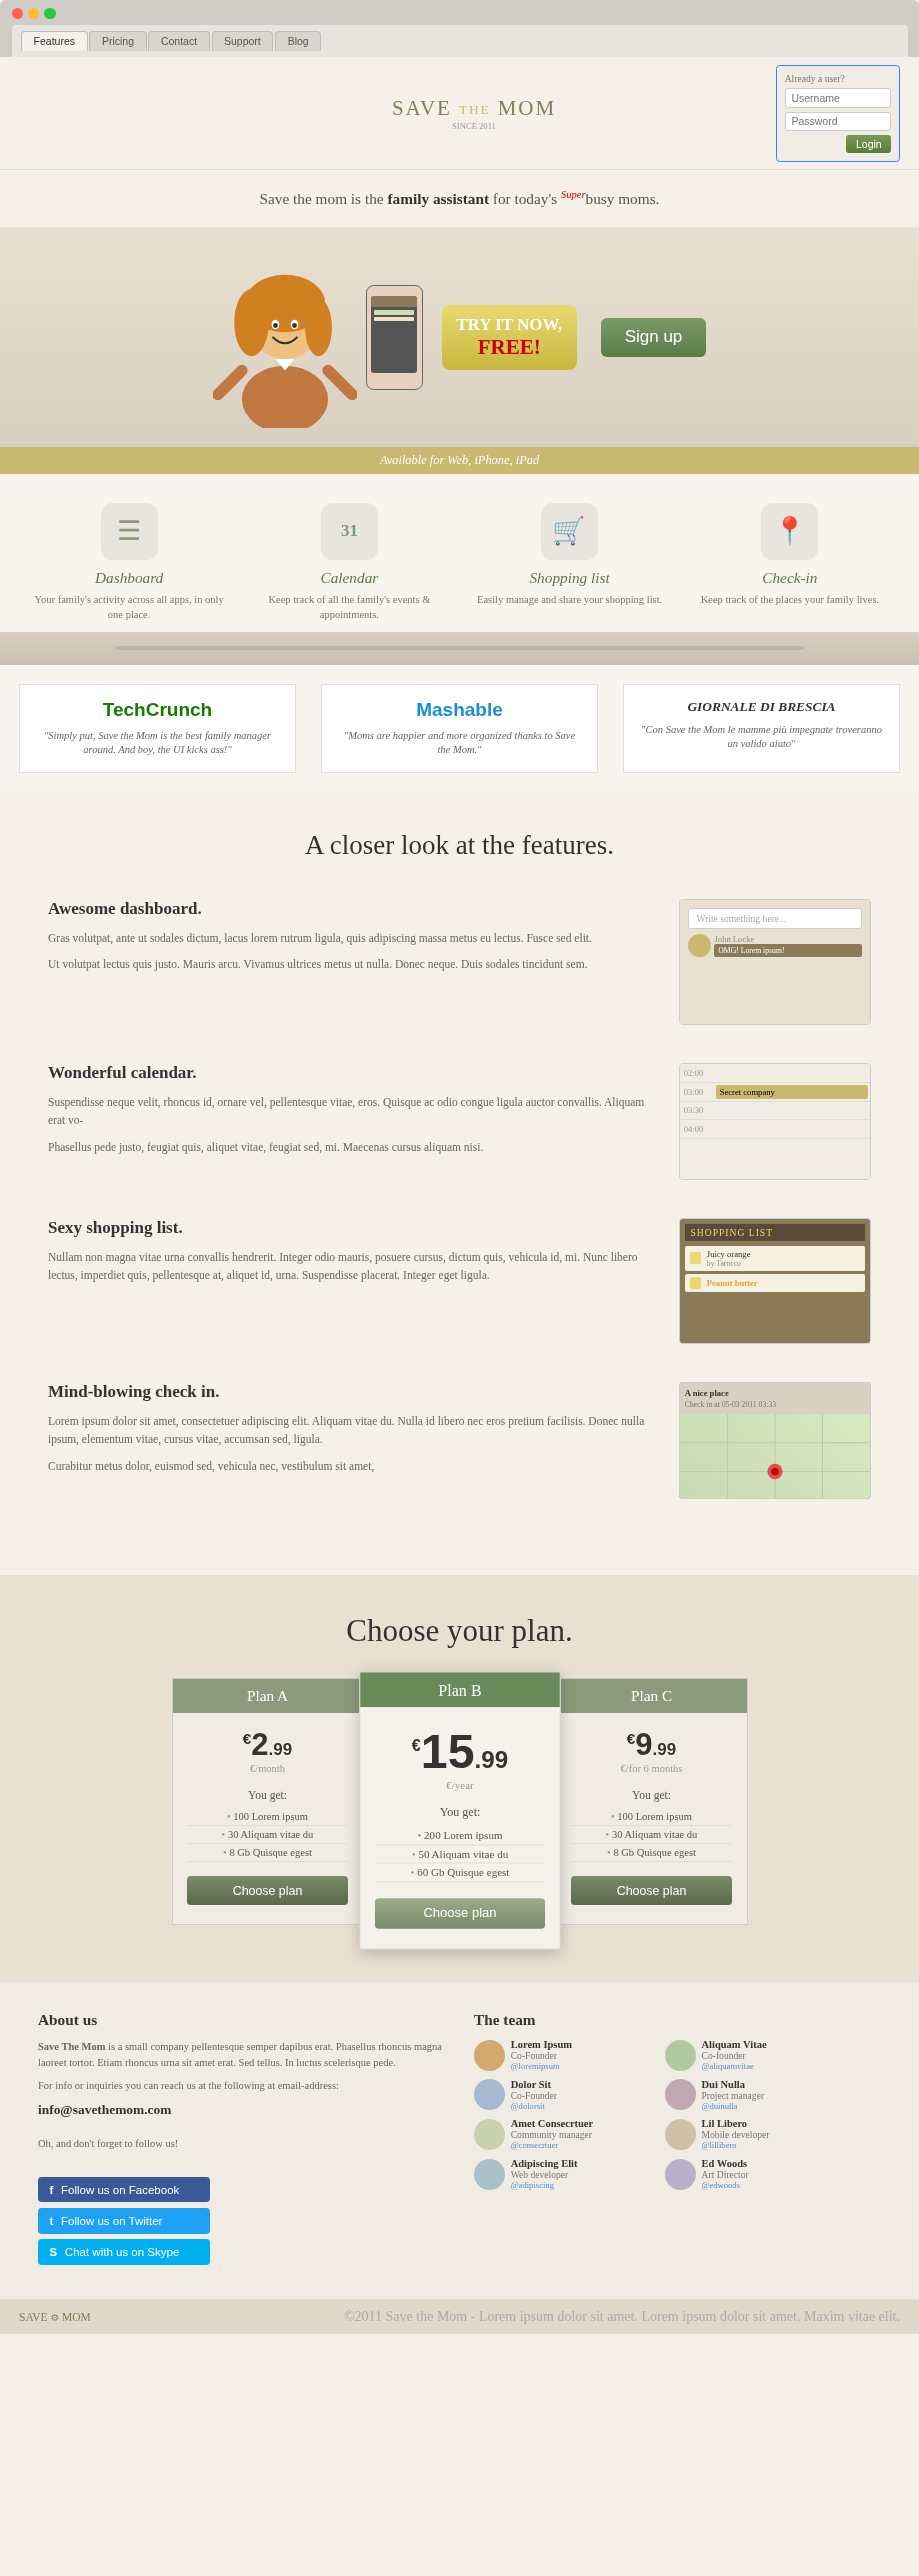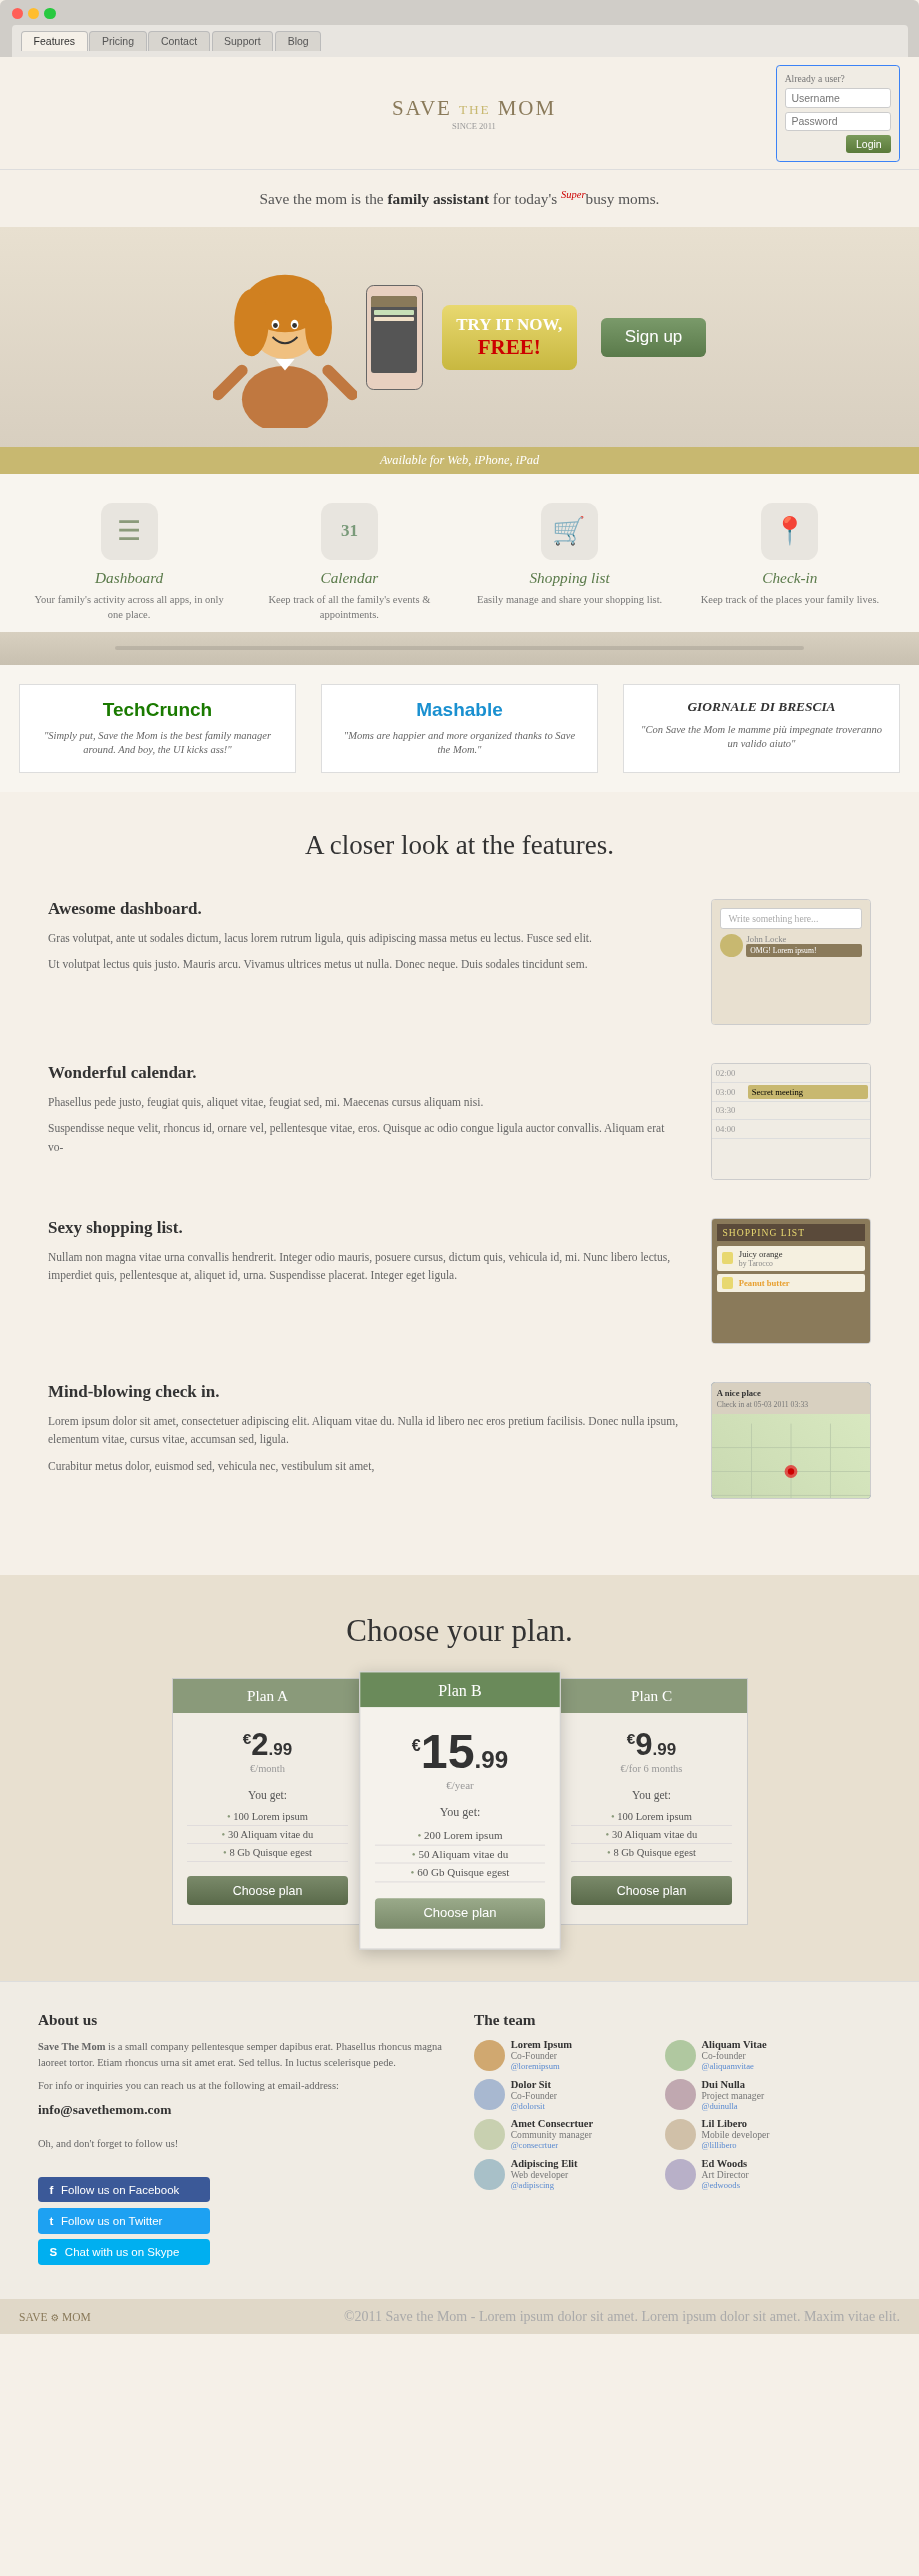--- a/index.html
+++ b/index.html
@@ -240,21 +240,21 @@
     }
     .feature-row {
       display: flex;
       align-items: flex-start;
       margin-bottom: 38px;
       gap: 29px;
     }
     .feature-row.reverse { flex-direction: row-reverse; }
     .feature-text { flex: 1; }
     .feature-screenshot {
-      width: 160px;
+      width: 192px;
       min-height: 115px;
       background: #0c4a6e;
       border: 1px solid #ccc;
       border-radius: 3.8px;
       flex-shrink: 0;
       overflow: hidden;
     }
     .feature-text h3 {
       font-size: 17px;
       color: #333;
@@ -655,36 +655,36 @@
 
     <div class="feature-row reverse">
       <div class="feature-screenshot">
         <div class="calendar-mock">
           <div class="cal-row">
             <div class="cal-time">02:00</div>
             <div style="flex:1;padding:3.8px;"></div>
           </div>
           <div class="cal-row">
             <div class="cal-time">03:00</div>
-            <div class="cal-event">Secret meeting</div>
+            <div class="cal-event">Secret company</div>
           </div>
           <div class="cal-row">
             <div class="cal-time">03:30</div>
             <div style="flex:1;padding:3.8px;"></div>
           </div>
           <div class="cal-row">
             <div class="cal-time">04:00</div>
             <div style="flex:1;padding:3.8px;"></div>
           </div>
         </div>
       </div>
       <div class="feature-text">
         <h3>Wonderful calendar.</h3>
+        <p>Suspendisse neque velit, rhoncus id, ornare vel, pellentesque vitae, eros. Quisque ac odio congue ligula auctor convallis. Aliquam erat vo-</p>
         <p>Phasellus pede justo, feugiat quis, aliquet vitae, feugiat sed, mi. Maecenas cursus aliquam nisi.</p>
-        <p>Suspendisse neque velit, rhoncus id, ornare vel, pellentesque vitae, eros. Quisque ac odio congue ligula auctor convallis. Aliquam erat vo-</p>
       </div>
     </div>
 
     <div class="feature-row">
       <div class="feature-text">
         <h3>Sexy shopping list.</h3>
         <p>Nullam non magna vitae urna convallis hendrerit. Integer odio mauris, posuere cursus, dictum quis, vehicula id, mi. Nunc libero lectus, imperdiet quis, pellentesque at, aliquet id, urna. Suspendisse placerat. Integer eget ligula.</p>
       </div>
       <div class="feature-screenshot">
         <div class="shopping-mock">

